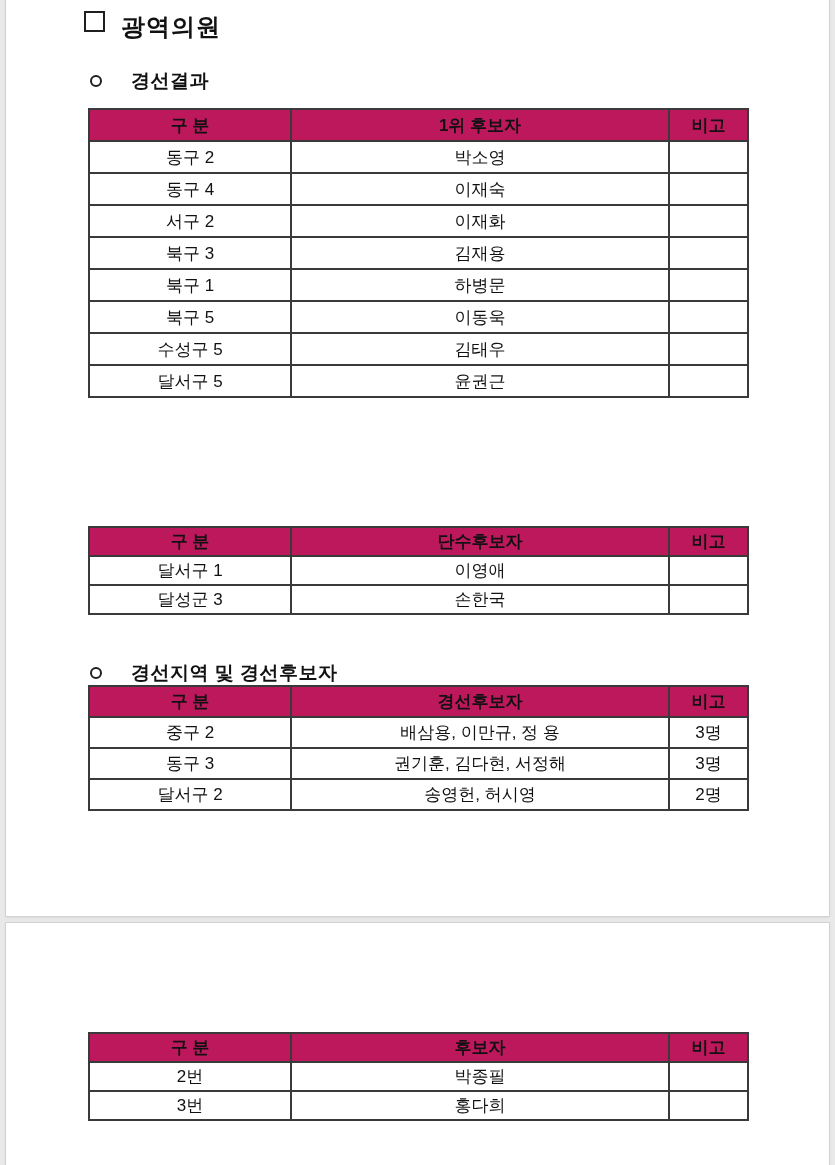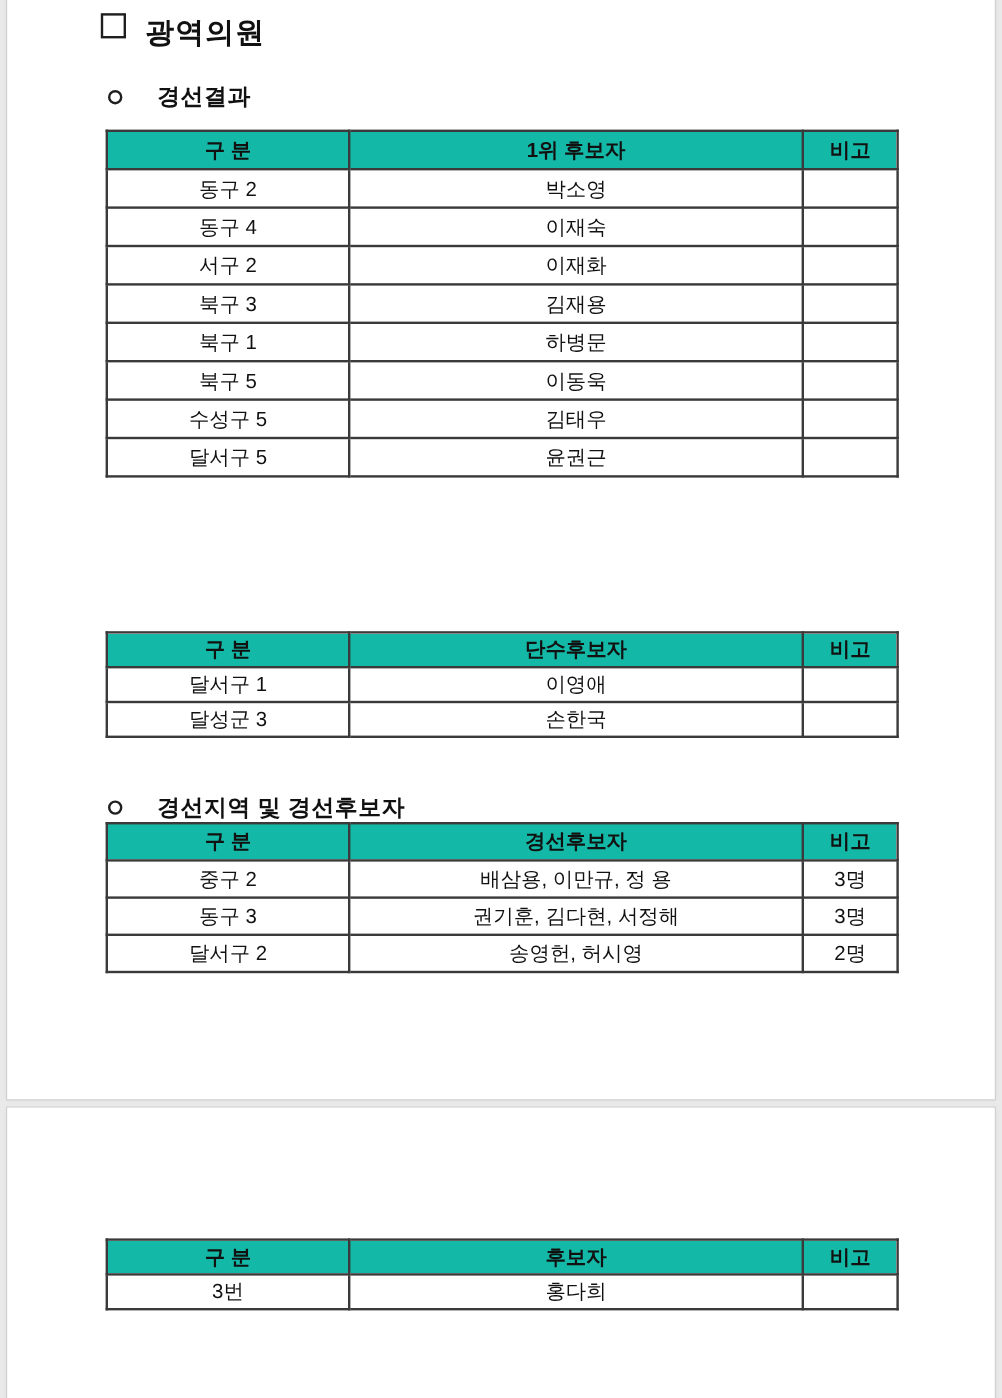--- a/index.html
+++ b/index.html
@@ -44,21 +44,21 @@
   #t1{top:110px;}
   #t2{top:528px;}
   #t3{top:687px;}
   #t4{top:109px;} 
   .doc th,.doc td{
     border:2px solid #3a3a3a;
     text-align:center;vertical-align:middle;
     padding:0;font-size:17px;
     overflow:hidden;white-space:nowrap;
   }
-  .doc th{background:#14b8a6;font-weight:700;}
+  .doc th{background:#be185d;font-weight:700;}
   .doc td{font-weight:500;}
   #t1 tr{height:32px;}
   #t2 tr{height:29px;}
   #t3 tr{height:31px;}
   #t4 tr{height:29px;}
   .c1{width:202px;} .c2{width:378px;} .c3{width:79px;}
 </style>
 </head>
 <body>
 
@@ -204,19 +204,24 @@
         <col class="c2">
         <col class="c3">
       </colgroup>
     <tbody>
         <tr>
       <th>구 분</th>
       <th>후보자</th>
       <th>비고</th>
     </tr>
     <tr>
+      <td>2번</td>
+      <td>박종필</td>
+      <td></td>
+    </tr>
+    <tr>
       <td>3번</td>
       <td>홍다희</td>
       <td></td>
     </tr>
   </tbody>
     </table>
 </div>
 
 </body></html>

